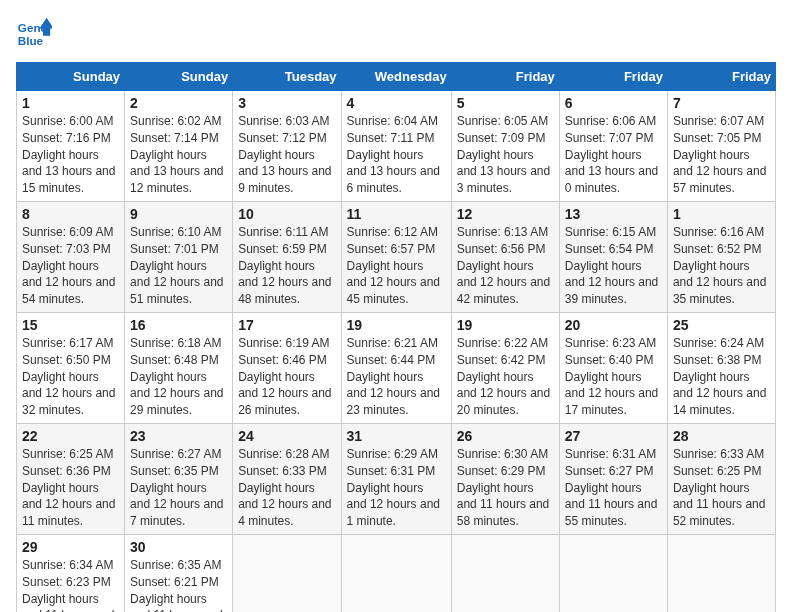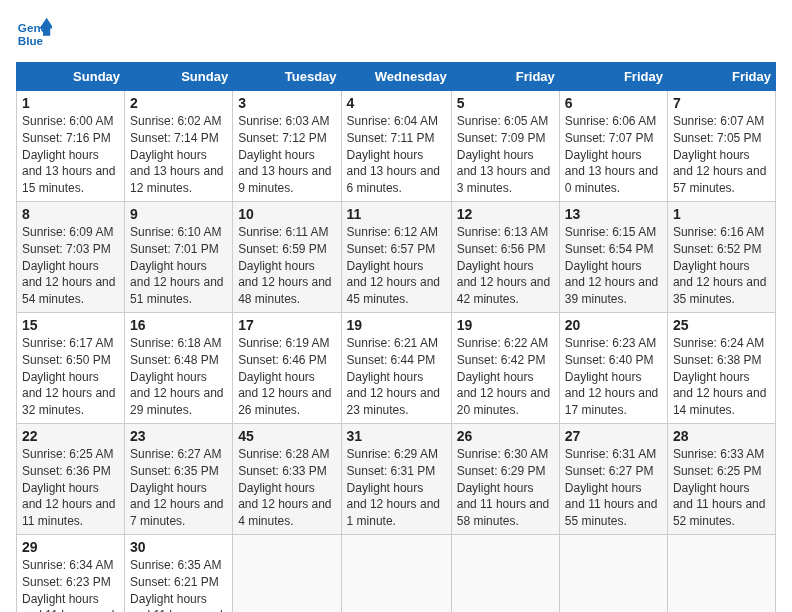--- a/index.html
+++ b/index.html
@@ -136,21 +136,21 @@
         <td><span class="day-num">16</span><span class="day-info">Sunrise: 6:18 AM<br>Sunset: 6:48 PM<br>Daylight hours<br>and 12 hours and 29 minutes.</span></td>
         <td><span class="day-num">17</span><span class="day-info">Sunrise: 6:19 AM<br>Sunset: 6:46 PM<br>Daylight hours<br>and 12 hours and 26 minutes.</span></td>
         <td><span class="day-num">19</span><span class="day-info">Sunrise: 6:21 AM<br>Sunset: 6:44 PM<br>Daylight hours<br>and 12 hours and 23 minutes.</span></td>
         <td><span class="day-num">19</span><span class="day-info">Sunrise: 6:22 AM<br>Sunset: 6:42 PM<br>Daylight hours<br>and 12 hours and 20 minutes.</span></td>
         <td><span class="day-num">20</span><span class="day-info">Sunrise: 6:23 AM<br>Sunset: 6:40 PM<br>Daylight hours<br>and 12 hours and 17 minutes.</span></td>
         <td><span class="day-num">25</span><span class="day-info">Sunrise: 6:24 AM<br>Sunset: 6:38 PM<br>Daylight hours<br>and 12 hours and 14 minutes.</span></td>
       </tr>
       <tr>
         <td><span class="day-num">22</span><span class="day-info">Sunrise: 6:25 AM<br>Sunset: 6:36 PM<br>Daylight hours<br>and 12 hours and 11 minutes.</span></td>
         <td><span class="day-num">23</span><span class="day-info">Sunrise: 6:27 AM<br>Sunset: 6:35 PM<br>Daylight hours<br>and 12 hours and 7 minutes.</span></td>
-        <td><span class="day-num">45</span><span class="day-info">Sunrise: 6:28 AM<br>Sunset: 6:33 PM<br>Daylight hours<br>and 12 hours and 4 minutes.</span></td>
+        <td><span class="day-num">24</span><span class="day-info">Sunrise: 6:28 AM<br>Sunset: 6:33 PM<br>Daylight hours<br>and 12 hours and 4 minutes.</span></td>
         <td><span class="day-num">31</span><span class="day-info">Sunrise: 6:29 AM<br>Sunset: 6:31 PM<br>Daylight hours<br>and 12 hours and 1 minute.</span></td>
         <td><span class="day-num">26</span><span class="day-info">Sunrise: 6:30 AM<br>Sunset: 6:29 PM<br>Daylight hours<br>and 11 hours and 58 minutes.</span></td>
         <td><span class="day-num">27</span><span class="day-info">Sunrise: 6:31 AM<br>Sunset: 6:27 PM<br>Daylight hours<br>and 11 hours and 55 minutes.</span></td>
         <td><span class="day-num">28</span><span class="day-info">Sunrise: 6:33 AM<br>Sunset: 6:25 PM<br>Daylight hours<br>and 11 hours and 52 minutes.</span></td>
       </tr>
       <tr>
         <td><span class="day-num">29</span><span class="day-info">Sunrise: 6:34 AM<br>Sunset: 6:23 PM<br>Daylight hours<br>and 11 hours and 49 minutes.</span></td>
         <td><span class="day-num">30</span><span class="day-info">Sunrise: 6:35 AM<br>Sunset: 6:21 PM<br>Daylight hours<br>and 11 hours and 46 minutes.</span></td>
         <td class="empty"></td>
         <td class="empty"></td>

